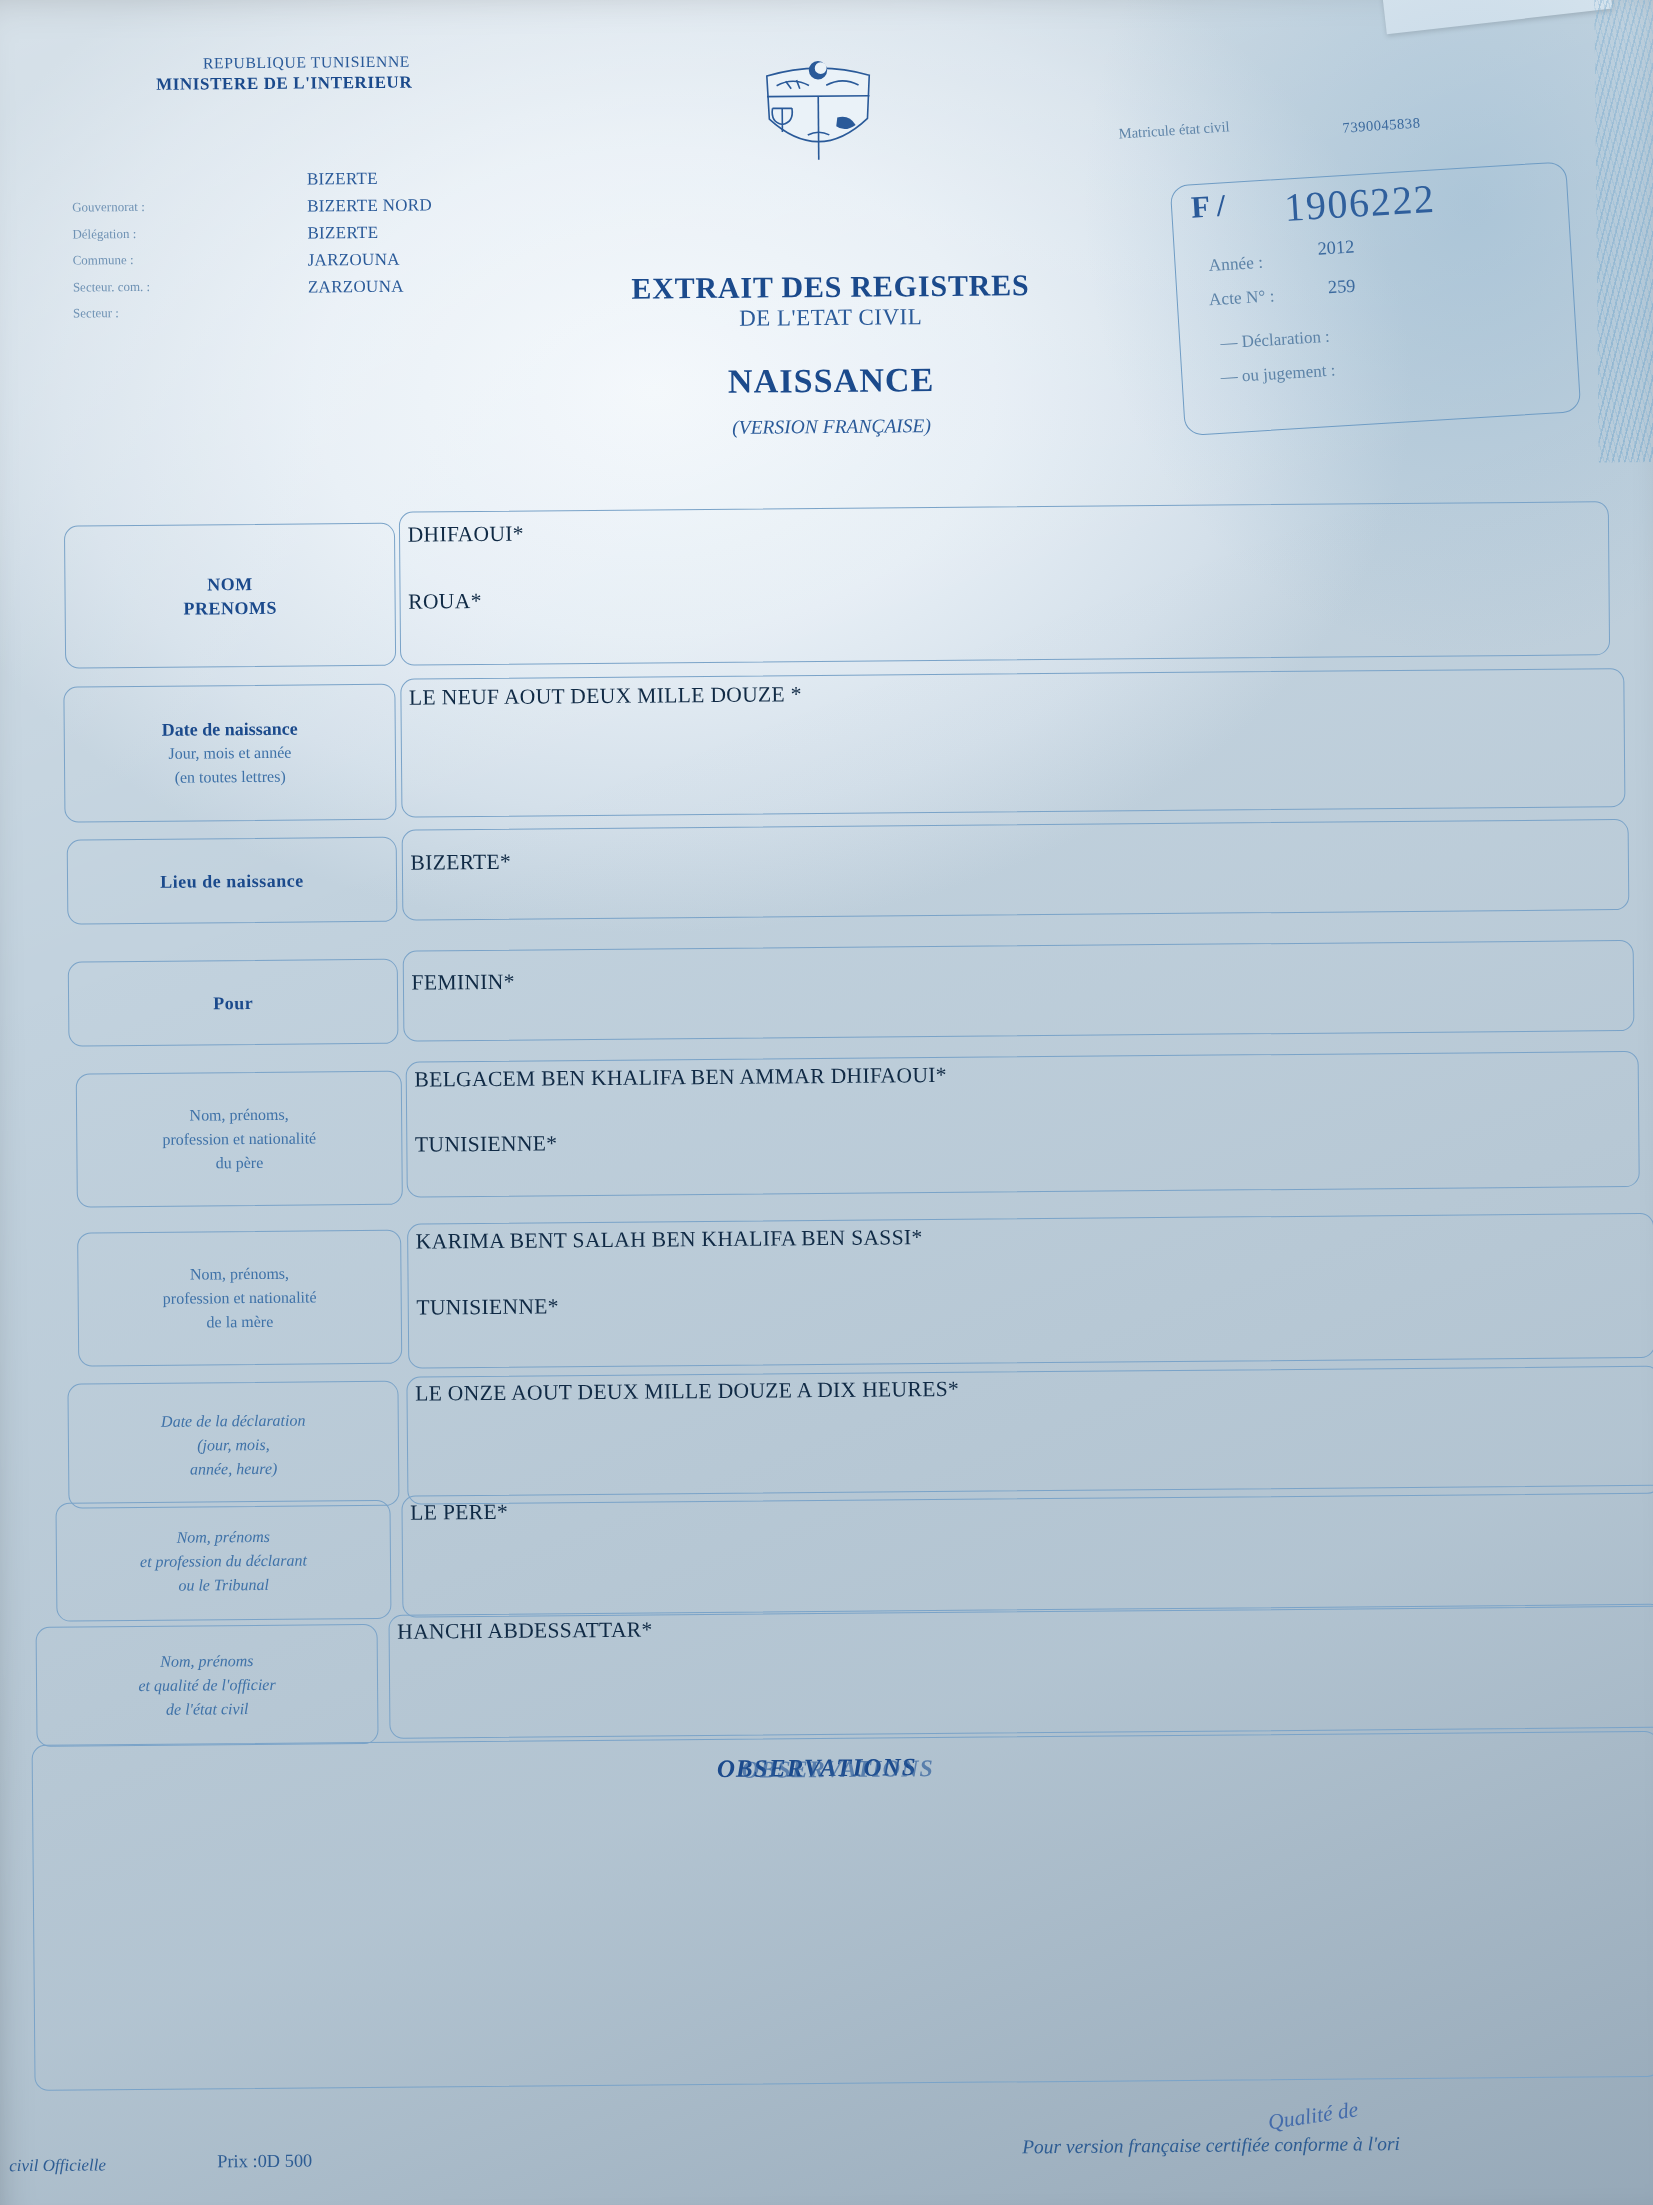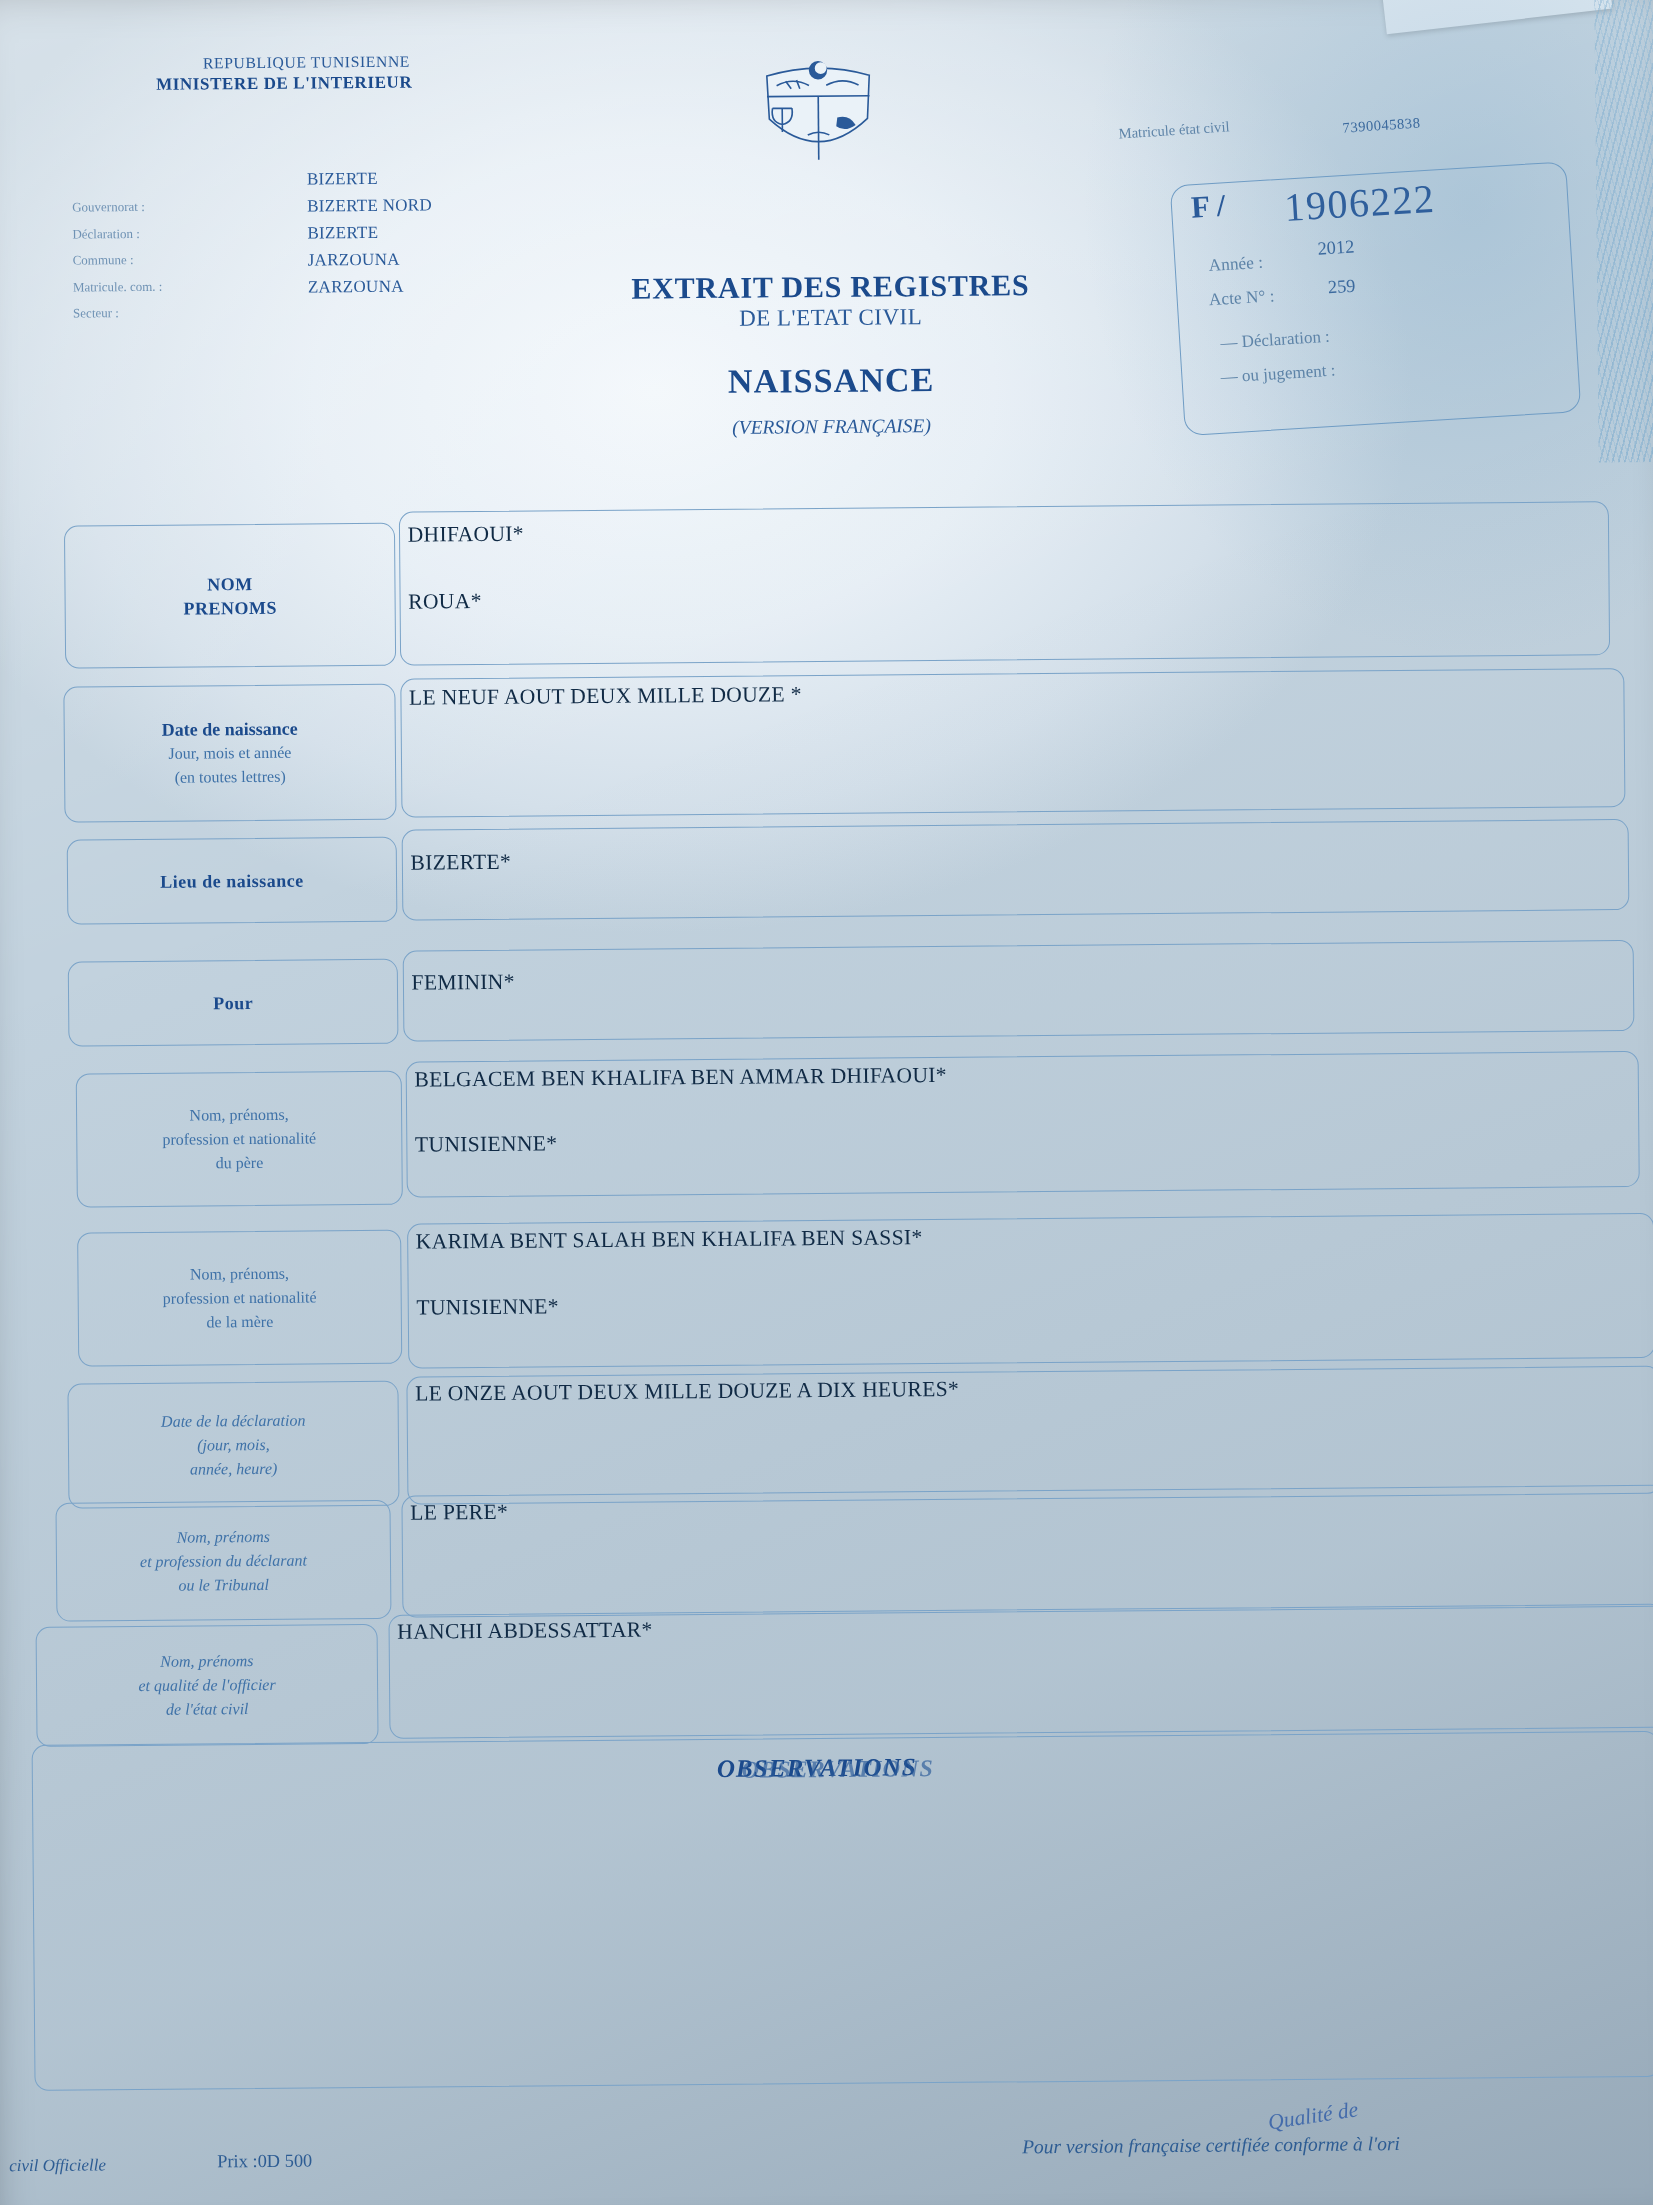--- a/index.html
+++ b/index.html
@@ -368,23 +368,23 @@
           <path d="M55 50 l10 14 M75 48 l6 16"></path>
           <path d="M150 118 q22 -6 34 14 q-20 14 -36 2 z" fill="#2a5a99" stroke="none"></path>
           <path d="M48 100 l0 44 M30 100 l36 0 M30 100 q-4 26 18 30 M66 100 q4 26 -18 30"></path>
           <path d="M95 150 q20 -10 40 0"></path>
         </g>
       </svg>
     </div>
 
     <div class="abs admin-labels">
       <div>Gouvernorat :</div>
-      <div>Déclaration :</div>
+      <div>Délégation :</div>
       <div>Commune :</div>
-      <div>Matricule. com. :</div>
+      <div>Secteur. com. :</div>
       <div>Secteur :</div>
     </div>
     <div class="abs admin-values">
       <div>BIZERTE</div>
       <div>BIZERTE NORD</div>
       <div>BIZERTE</div>
       <div>JARZOUNA</div>
       <div>ZARZOUNA</div>
     </div>
 

